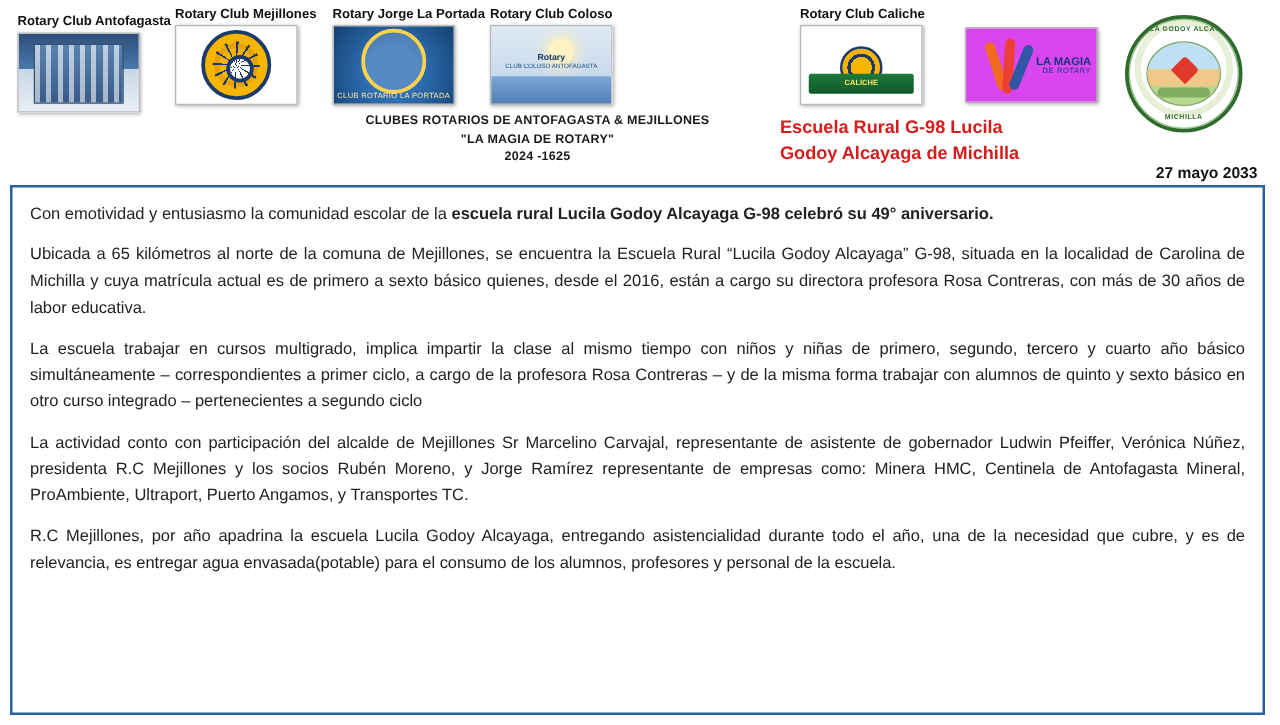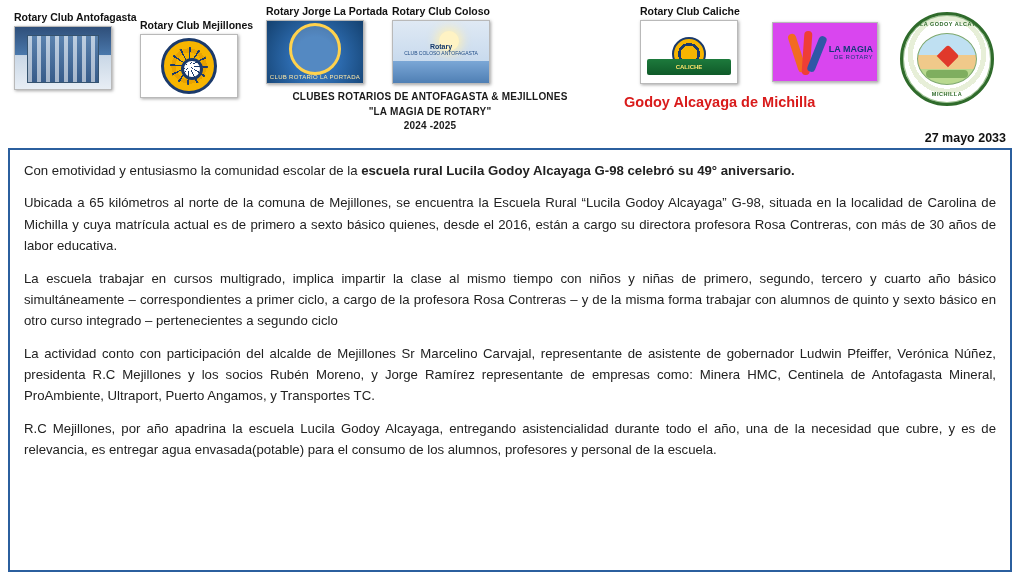--- a/index.html
+++ b/index.html
@@ -238,21 +238,21 @@
 </head>
 <body>
 
 <div class="header">
 
   <div class="logo-block" style="left:14px; top:12px;">
     <div class="logo-caption">Rotary Club Antofagasta</div>
     <div class="logo-box lg1"></div>
   </div>
 
-  <div class="logo-block" style="left:140px; top:20px;">
+  <div class="logo-block" style="left:140px; top:6px;">
     <div class="logo-caption">Rotary Club Mejillones</div>
     <div class="logo-box lg2">
       <div class="wheel"></div>
     </div>
   </div>
 
   <div class="logo-block" style="left:266px; top:6px;">
     <div class="logo-caption">Rotary Jorge La Portada</div>
     <div class="logo-box lg3">
       <div class="ring"></div>
@@ -299,24 +299,25 @@
     <div class="emblem">
       <div class="arc-top">LUCILA GODOY ALCAYAGA</div>
       <div class="inner"></div>
       <div class="arc-bot">MICHILLA</div>
     </div>
   </div>
 
   <div class="center-caption">
     <div>CLUBES  ROTARIOS DE ANTOFAGASTA &amp; MEJILLONES</div>
     <div>"LA MAGIA DE ROTARY"</div>
-    <div>2024 -2025</div>
+    <div>2024 -1625</div>
   </div>
 
   <div class="school-title">
+    <div>Escuela Rural G-98 Lucila</div>
     <div>Godoy Alcayaga de Michilla</div>
   </div>
 
   <div class="date-stamp">27 mayo 2033</div>
 </div>
 
 <div class="content-box">
   <p class="para"><span>Con emotividad y entusiasmo la comunidad escolar de la </span><b>escuela rural Lucila Godoy Alcayaga G-98 celebró su 49° aniversario.</b></p>
   <p class="para">Ubicada a 65 kilómetros al norte de la comuna de Mejillones, se encuentra la Escuela Rural “Lucila Godoy Alcayaga” G-98, situada en la localidad de Carolina de Michilla y cuya matrícula actual es de primero a sexto básico quienes, desde el 2016, están a cargo  su directora  profesora Rosa Contreras, con más de 30 años de labor educativa.</p>
   <p class="para">La escuela  trabajar en cursos multigrado, implica impartir la clase al mismo tiempo con niños y niñas de primero, segundo, tercero y cuarto año básico simultáneamente – correspondientes a primer ciclo, a cargo de la profesora Rosa Contreras – y de la misma forma trabajar con alumnos de quinto y sexto básico en otro curso integrado – pertenecientes a segundo ciclo</p>

